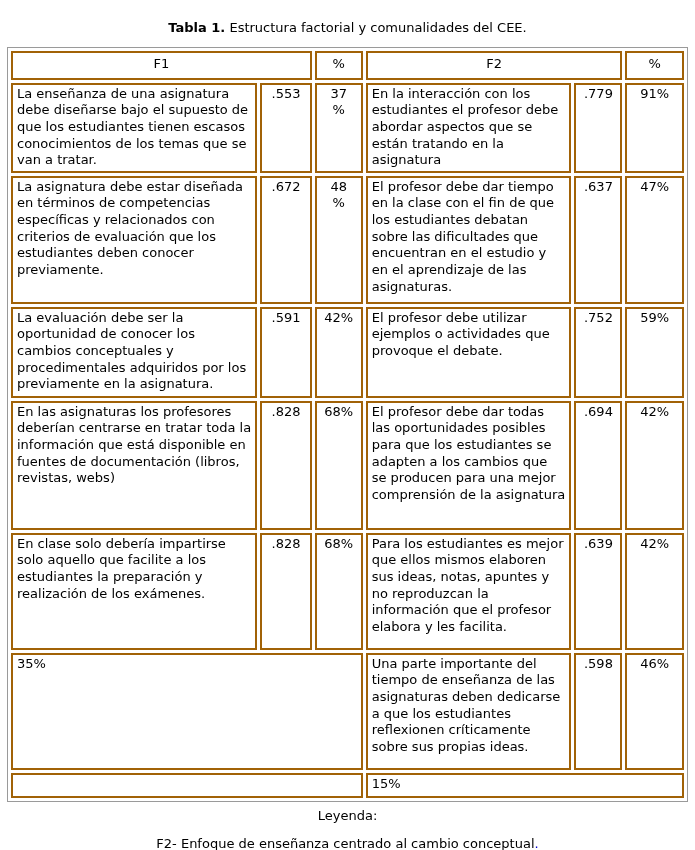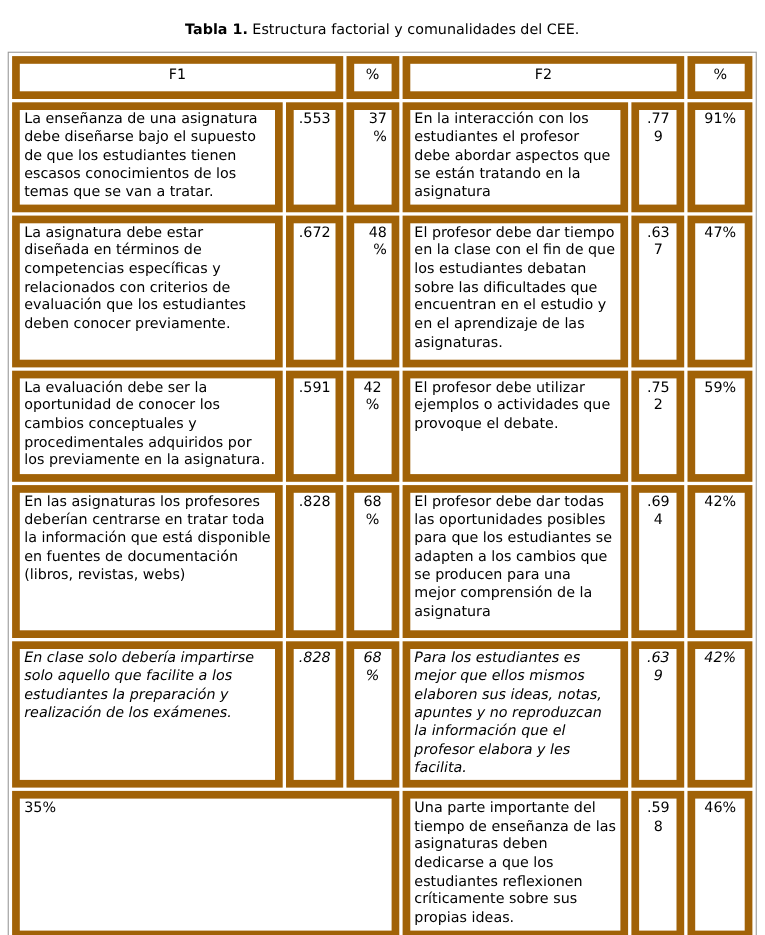--- a/index.html
+++ b/index.html
@@ -19,39 +19,39 @@
   table.main{
     border-collapse:separate;
     border-spacing:3px;
     border:1px solid #9a9a9a;
     margin:0 auto;
     width:681px;
     table-layout:fixed;
     background:#ffffff;
   }
   td,th{
-    border:7px solid #a16207;
+    border:2px solid #a16207;
     padding:1px 4px 2px 4px;
     vertical-align:top;
     text-align:left;
     font-weight:normal;
     word-wrap:break-word;
   }
   th{
     text-align:center;
     vertical-align:middle;
     height:22px;
   }
   td.num{text-align:center;}
-  td.pre{white-space:pre-line;text-align:right;}
+  td.pre{white-space:pre-line;text-align:center;}
   tr.r1 td{height:82px;}
   tr.r2 td{height:121px;}
   tr.r3 td{height:84px;}
   tr.r4 td{height:122px;margin-left:12px;}
-  tr.r5 td{height:110px;font-style:italic;}
+  tr.r5 td{height:110px;}
   tr.r6 td{height:110px;}
   tr.r7 td{height:18px;}
   .legend{
     text-align:center;
     margin-top:6px;
   }
   .legend p{margin:0 0 0 0;}
   .legend .p1{margin:6px 0 12px 0;text-align:center;}
   .legend .p2{margin:0 0 14px 0;}
   .legend .p3{margin:0;}

